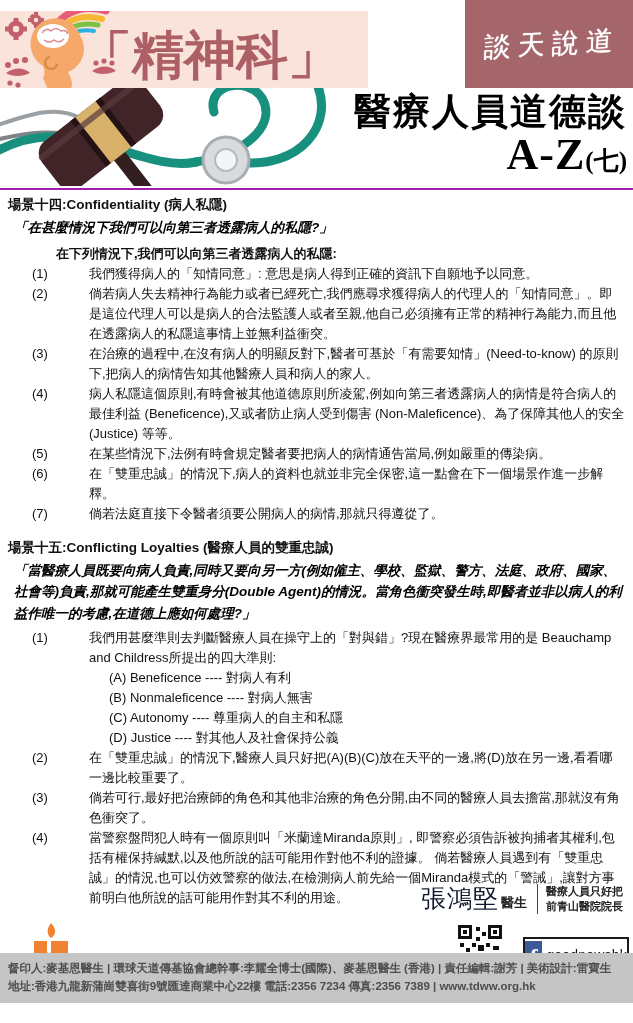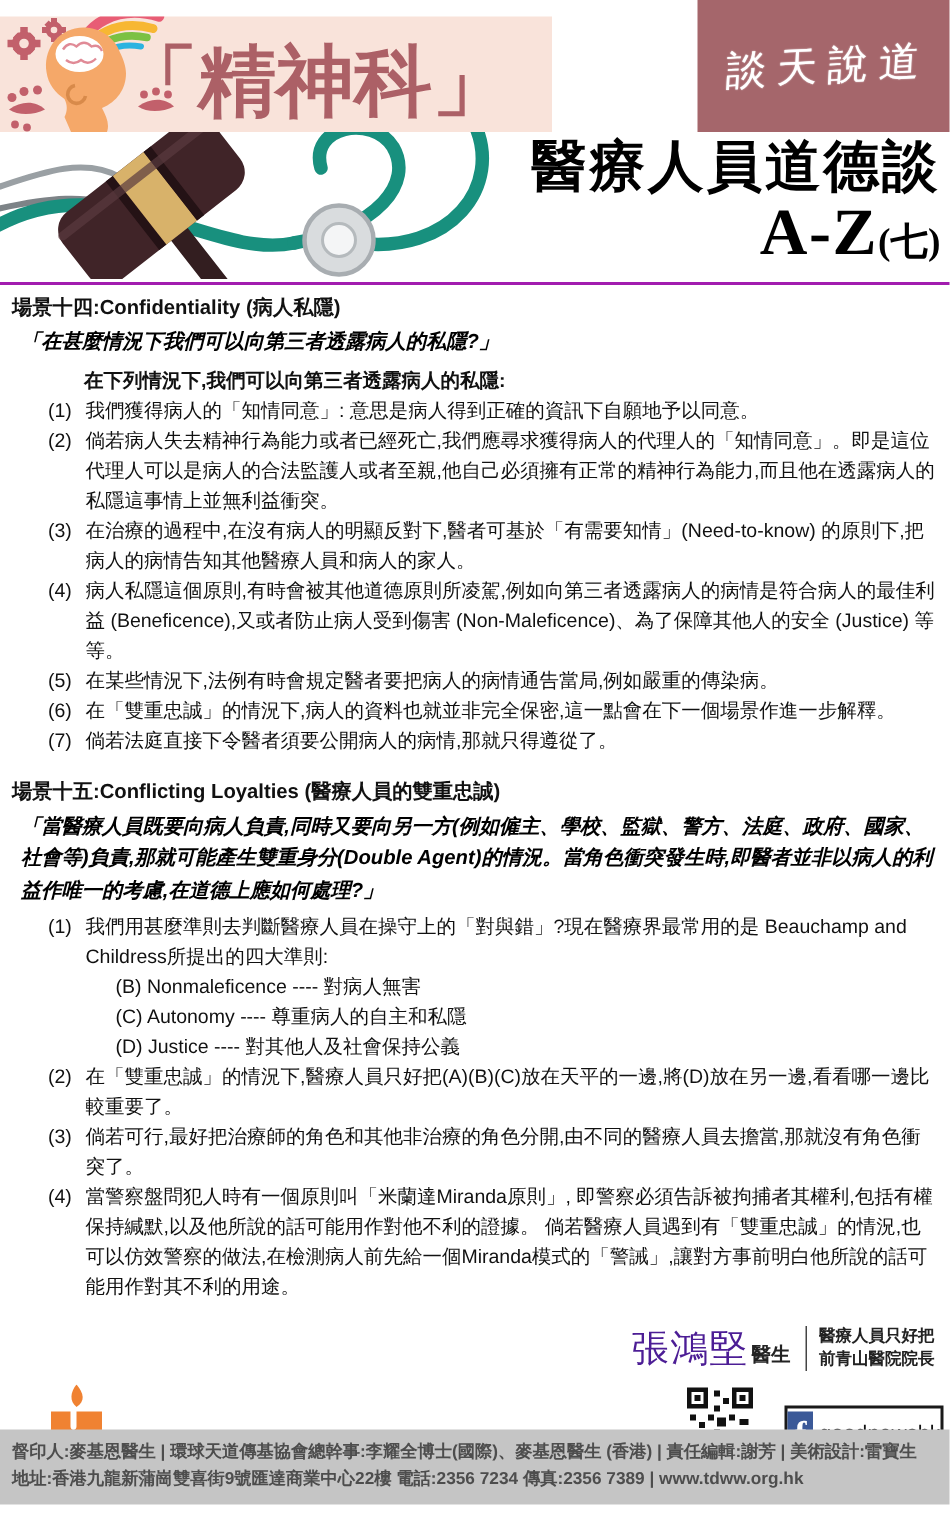--- a/index.html
+++ b/index.html
@@ -30,26 +30,26 @@
 
   
   .content{position:absolute;top:194px;left:8px;width:617px;font-size:13px;line-height:20px;}
   .section{margin-bottom:13px;}
   .sec-heading{font-weight:bold;font-size:13.5px;line-height:22px;}
   .quote{color:#000000;font-weight:bold;font-style:italic;font-size:13.5px;
          line-height:21.5px;margin:1px 0 4px 6px;}
   .intro{font-weight:bold;margin-left:48px;line-height:21px;}
   .item{display:flex;margin-left:24px;}
   .item .num{flex:0 0 25px;}
-  .item .txt{flex:1;}
+  .item .txt{flex:1;margin-left:32px;}
   .subitem{margin-left:20px;}
 
   
   .signature{position:absolute;top:882px;right:10px;display:flex;align-items:center;}
-  .sig-name{font-size:25px;letter-spacing:1px;color:#4c1d95;text-align:center;}
+  .sig-name{font-size:25px;letter-spacing:1px;color:#0f172a;text-align:center;}
   .sig-suffix{font-size:13px;font-weight:bold;margin:8px 2px 0 2px;color:#222;}
   .sig-divider{width:1px;height:30px;background:#444;margin:0 8px;}
   .sig-cred{font-size:11px;font-weight:bold;line-height:15px;color:#222;}
 
   
   .footer-row{position:absolute;top:920px;left:0;width:633px;height:52px;}
   .org-logo{position:absolute;left:30px;top:3px;}
   .org-text{position:absolute;left:80px;top:10px;}
   .org-name{font-size:21px;font-weight:bold;letter-spacing:2px;color:#1a1a1a;line-height:24px;}
   .org-name-en{font-size:7.5px;color:#777;letter-spacing:.2px;}
@@ -199,20 +199,21 @@
       </div>
     </div>
 
     <div class="section">
       <div class="sec-heading">場景十五:Conflicting Loyalties (醫療人員的雙重忠誠)</div>
       <div class="quote">「當醫療人員既要向病人負責,同時又要向另一方(例如僱主、學校、監獄、警方、法庭、政府、國家、社會等)負責,那就可能產生雙重身分(Double Agent)的情況。當角色衝突發生時,即醫者並非以病人的利益作唯一的考慮,在道德上應如何處理?」</div>
       <div class="item">
         <span class="num">(1)</span>
         <div class="txt">
           <span>我們用甚麼準則去判斷醫療人員在操守上的「對與錯」?現在醫療界最常用的是 Beauchamp and Childress所提出的四大準則:</span>
+          <div class="subitem">(A) Beneficence ---- 對病人有利</div>
           <div class="subitem">(B) Nonmaleficence ---- 對病人無害</div>
           <div class="subitem">(C) Autonomy ---- 尊重病人的自主和私隱</div>
           <div class="subitem">(D) Justice ---- 對其他人及社會保持公義</div>
         </div>
       </div>
       <div class="item">
         <span class="num">(2)</span>
         <span class="txt">在「雙重忠誠」的情況下,醫療人員只好把(A)(B)(C)放在天平的一邊,將(D)放在另一邊,看看哪一邊比較重要了。</span>
       </div>
       <div class="item">

